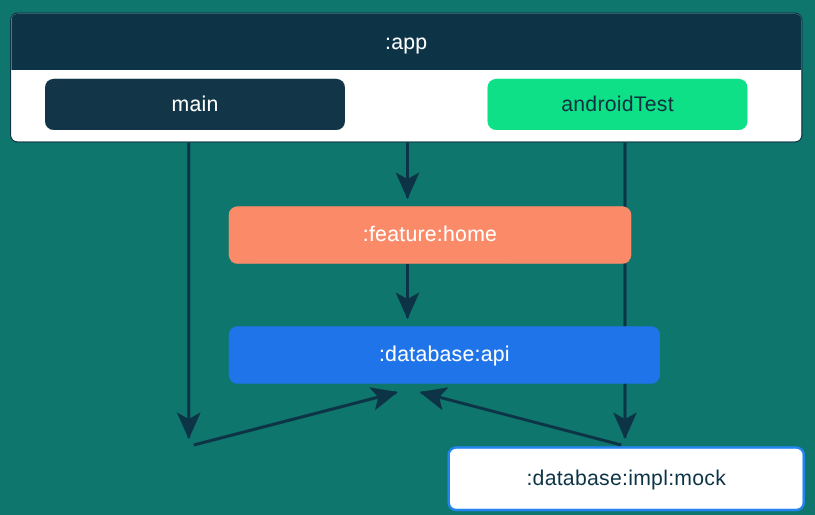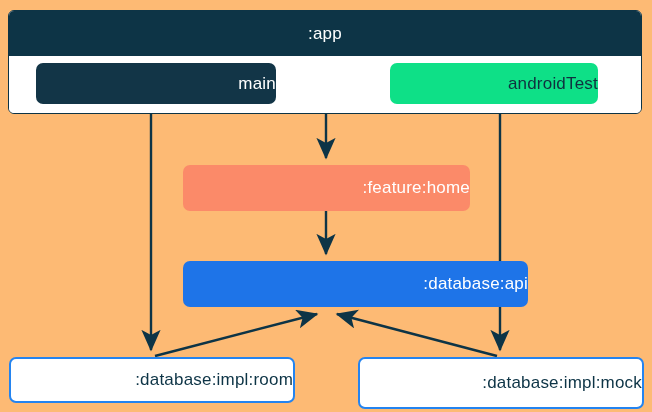--- a/index.html
+++ b/index.html
@@ -4,21 +4,21 @@
 <style>
   html, body {
     margin: 0;
     padding: 0;
     background: #000000;
   }
   #canvas {
     position: relative;
     width: 652px;
     height: 412px;
-    background: #fdba74;
+    background: #0f766e;
     overflow: hidden;
     font-family: "Liberation Sans", "DejaVu Sans", sans-serif;
   }
   svg.edges {
     position: absolute;
     left: 0;
     top: 0;
     width: 652px;
     height: 412px;
     pointer-events: none;
@@ -52,21 +52,21 @@
     height: 59px;
     background: #ffffff;
   }
 
   
   .node {
     position: absolute;
     box-sizing: border-box;
     display: flex;
     align-items: center;
-    justify-content: flex-end;
+    justify-content: center;
     border-radius: 7px;
     font-size: 17px;
     letter-spacing: 0.2px;
     white-space: nowrap;
   }
 
   .node-main {
     left: 27px;
     top: 7px;
     width: 240px;
@@ -78,21 +78,21 @@
     left: 381px;
     top: 7px;
     width: 208px;
     height: 41px;
     background: #0ee087;
     color: #10303f;
   }
   .node-feature-home {
     left: 183px;
     top: 165px;
-    width: 287px;
+    width: 322px;
     height: 46px;
     background: #fb8a69;
     color: #ffffff;
   }
   .node-database-api {
     left: 183px;
     top: 261px;
     width: 345px;
     height: 46px;
     background: #1e74e8;
@@ -167,21 +167,18 @@
   </div>
 
   <div class="node node-feature-home">
     <span>:feature:home</span>
   </div>
 
   <div class="node node-database-api">
     <span>:database:api</span>
   </div>
 
-  <div class="node node-impl-room">
-    <span>:database:impl:room</span>
-  </div>
 
   <div class="node node-impl-mock">
     <span>:database:impl:mock</span>
   </div>
 
 </div>
 
 </body></html>

